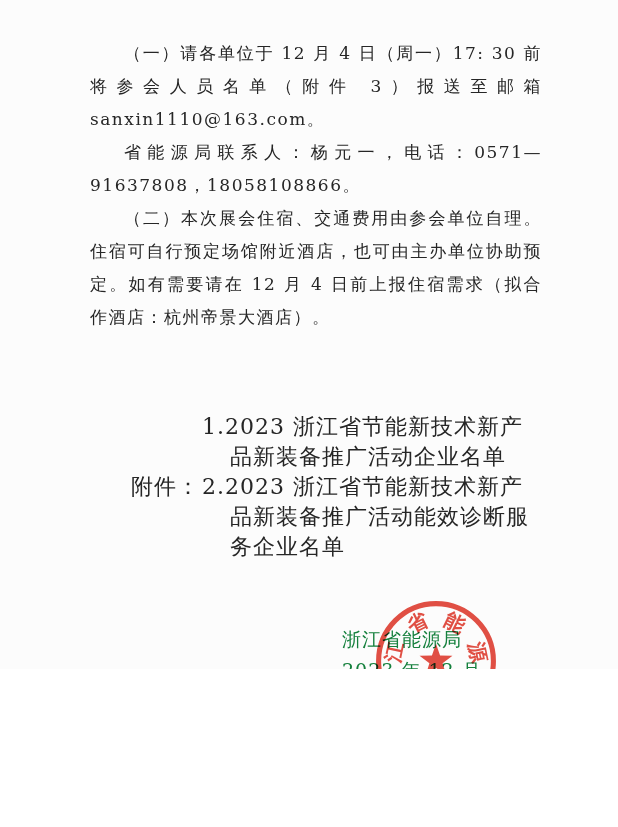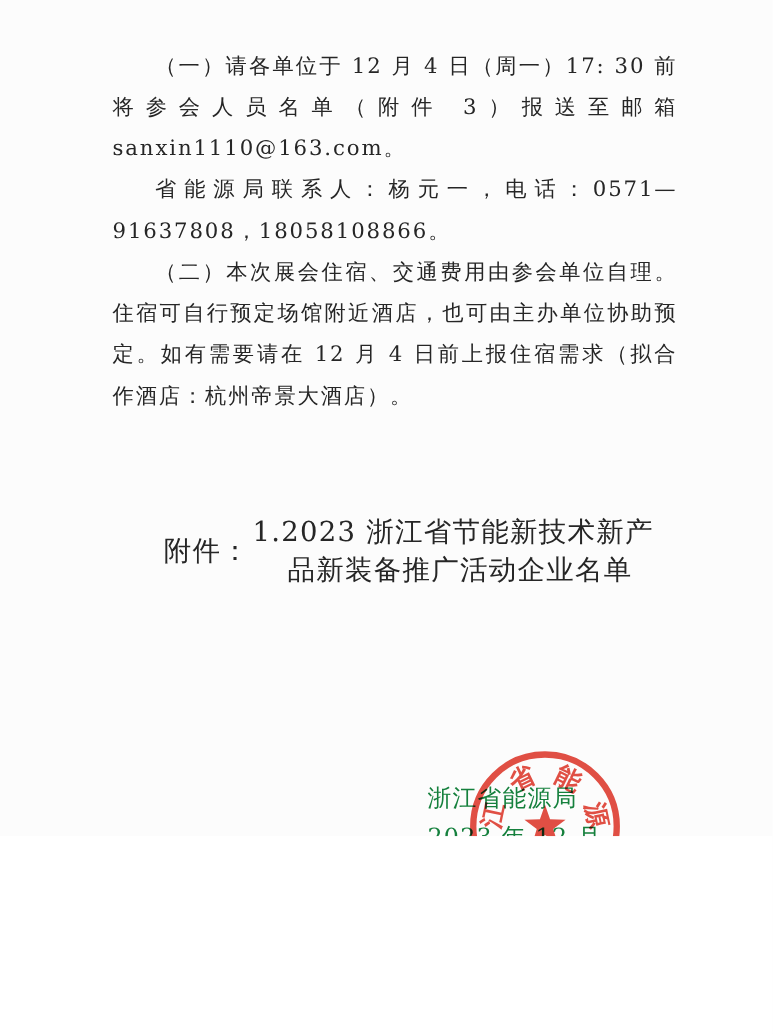--- a/index.html
+++ b/index.html
@@ -93,20 +93,21 @@
   <div class="body-text">
     <p>（一）请各单位于 12 月 4 日（周一）17: 30 前将参会人员名单（附件 3）报送至邮箱 sanxin1110@163.com。</p>
     <p>省能源局联系人：杨元一，电话：0571—91637808，18058108866。</p>
     <p>（二）本次展会住宿、交通费用由参会单位自理。住宿可自行预定场馆附近酒店，也可由主办单位协助预定。如有需要请在 12 月 4 日前上报住宿需求（拟合作酒店：杭州帝景大酒店）。</p>
   </div>
 
   <div class="attachments">
     <span class="att-label">附件：</span>
     <div class="att-items">
       <div class="att-item">1.2023 浙江省节能新技术新产品新装备推广活动企业名单</div>
+      <div class="att-item">2.2023 浙江省节能新技术新产品新装备推广活动能效诊断服务企业名单</div>
     </div>
   </div>
 
   <div class="signature">
     <div>浙江省能源局</div>
     <div>2023 年 12 月 1 日</div>
   </div>
 
   <div class="seal">
     <svg viewBox="0 0 124 124" xmlns="http://www.w3.org/2000/svg">

